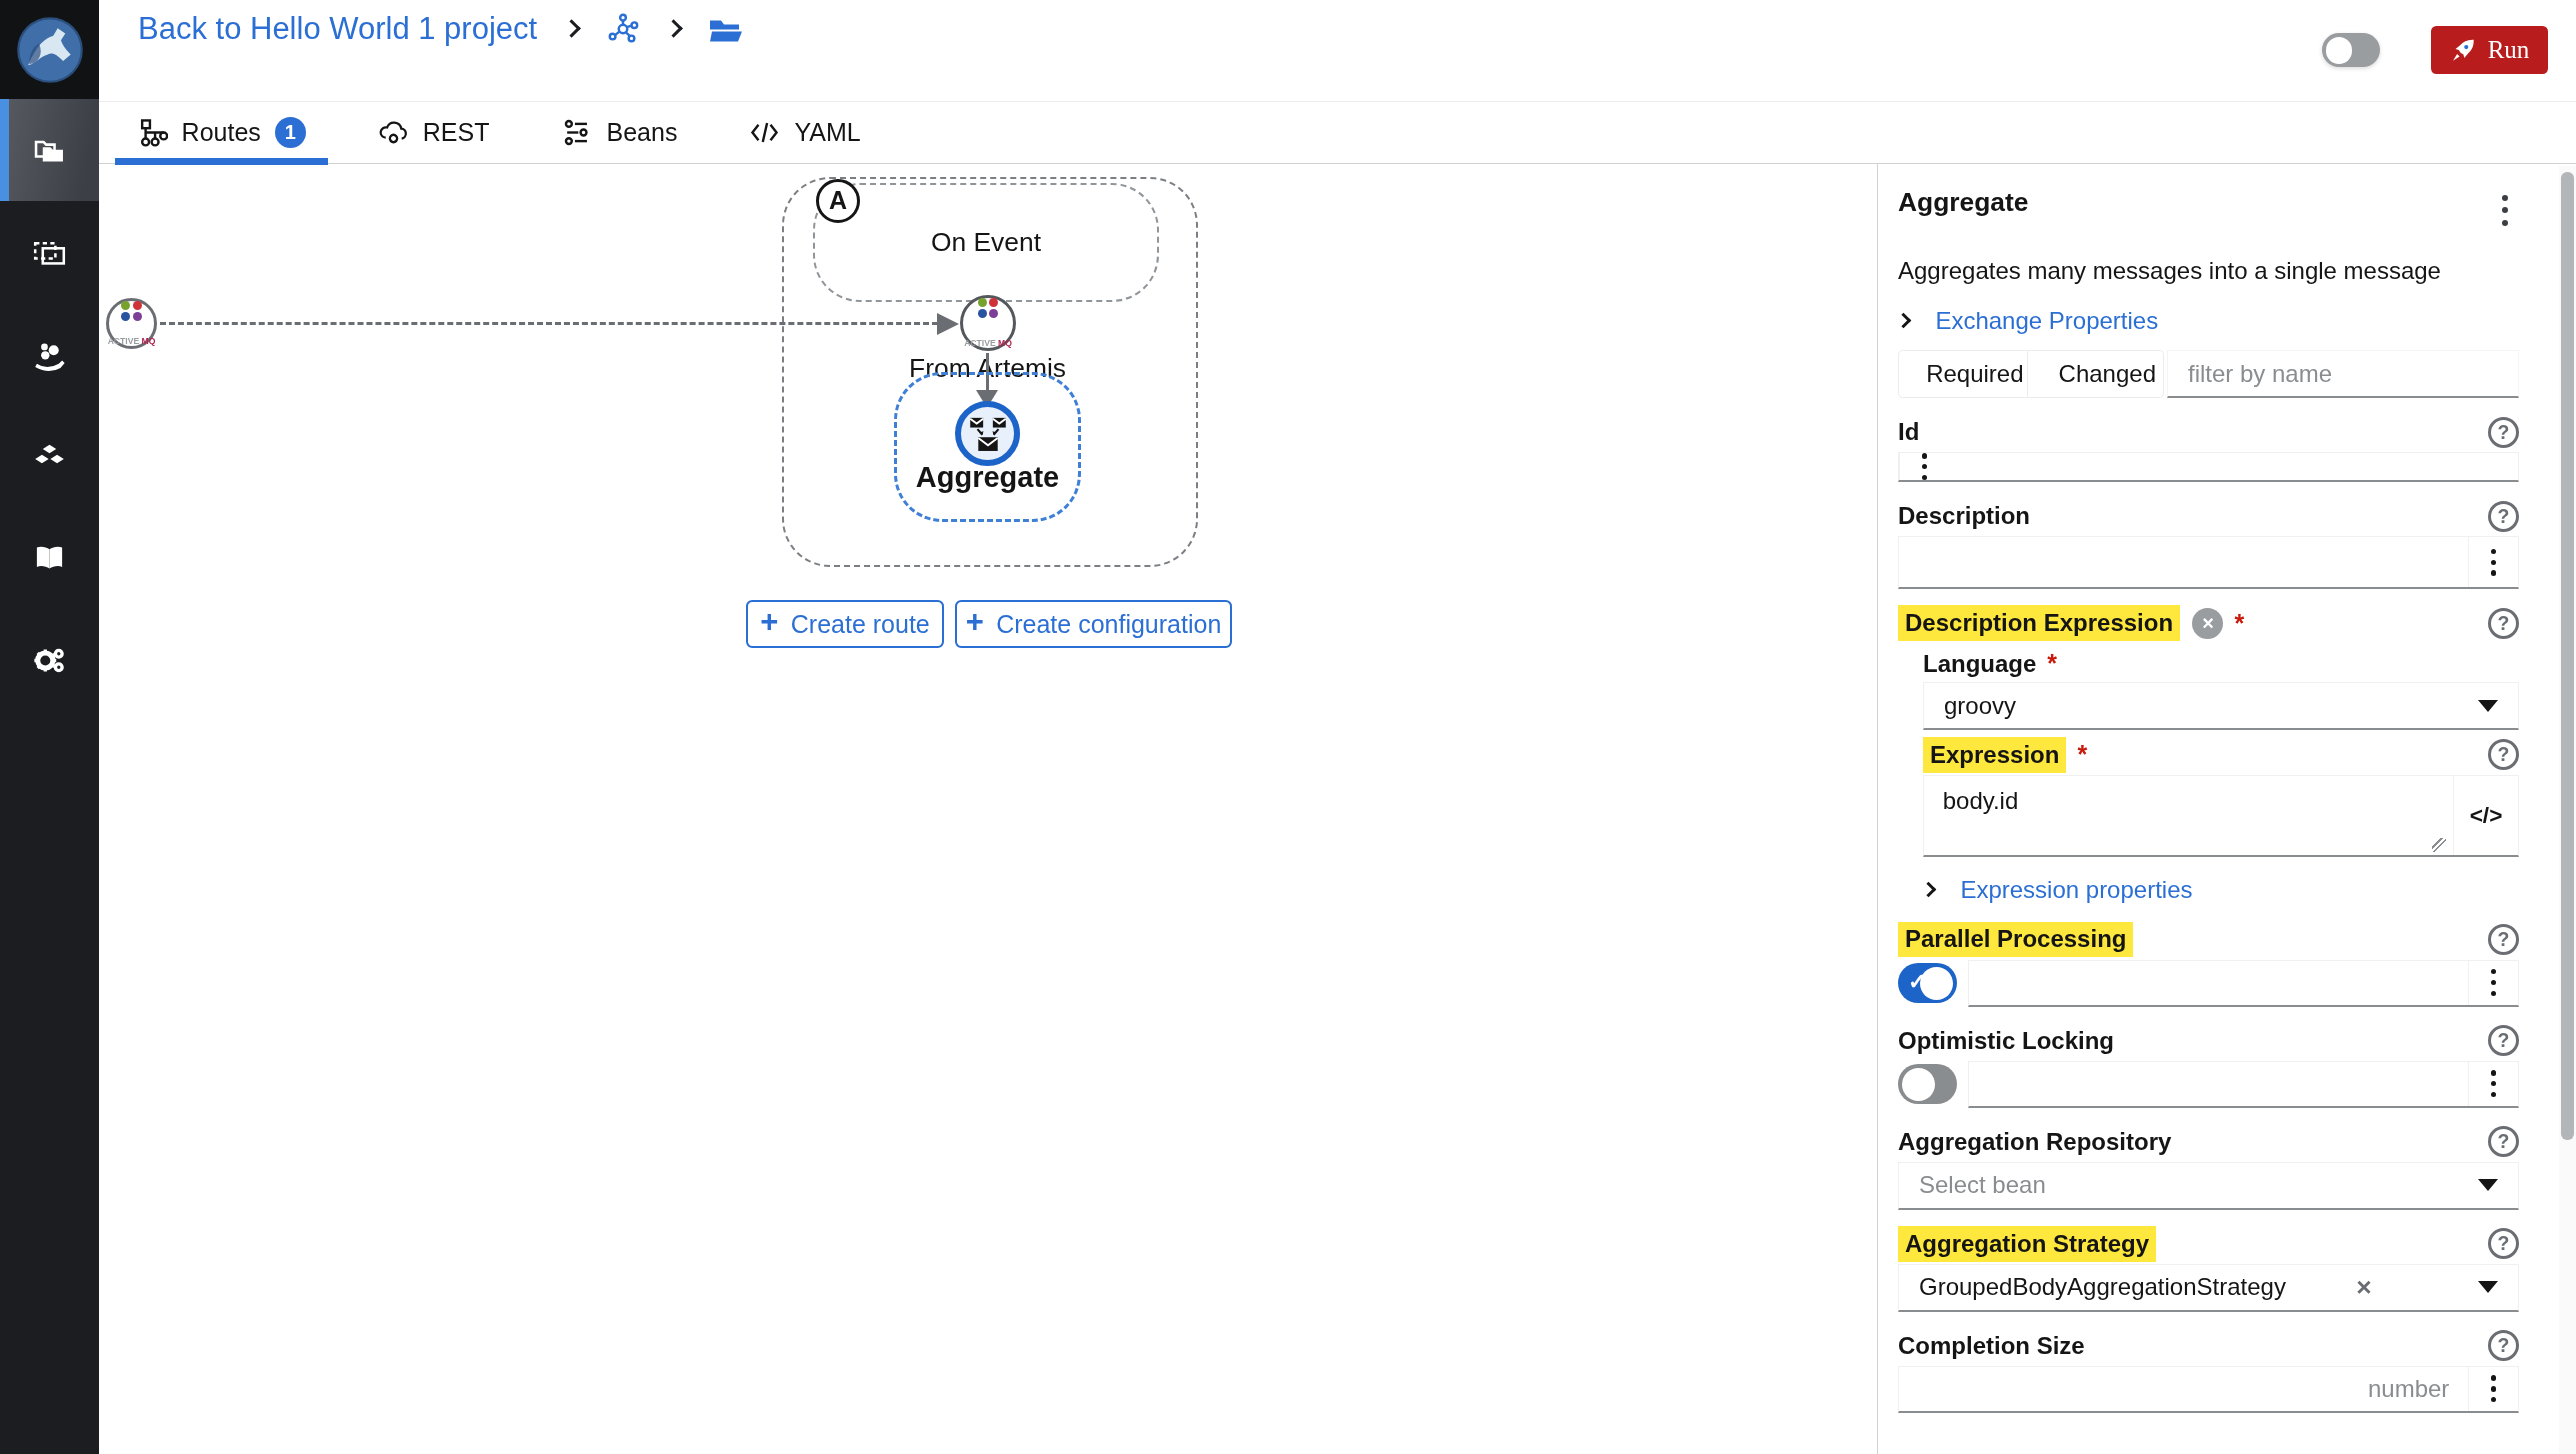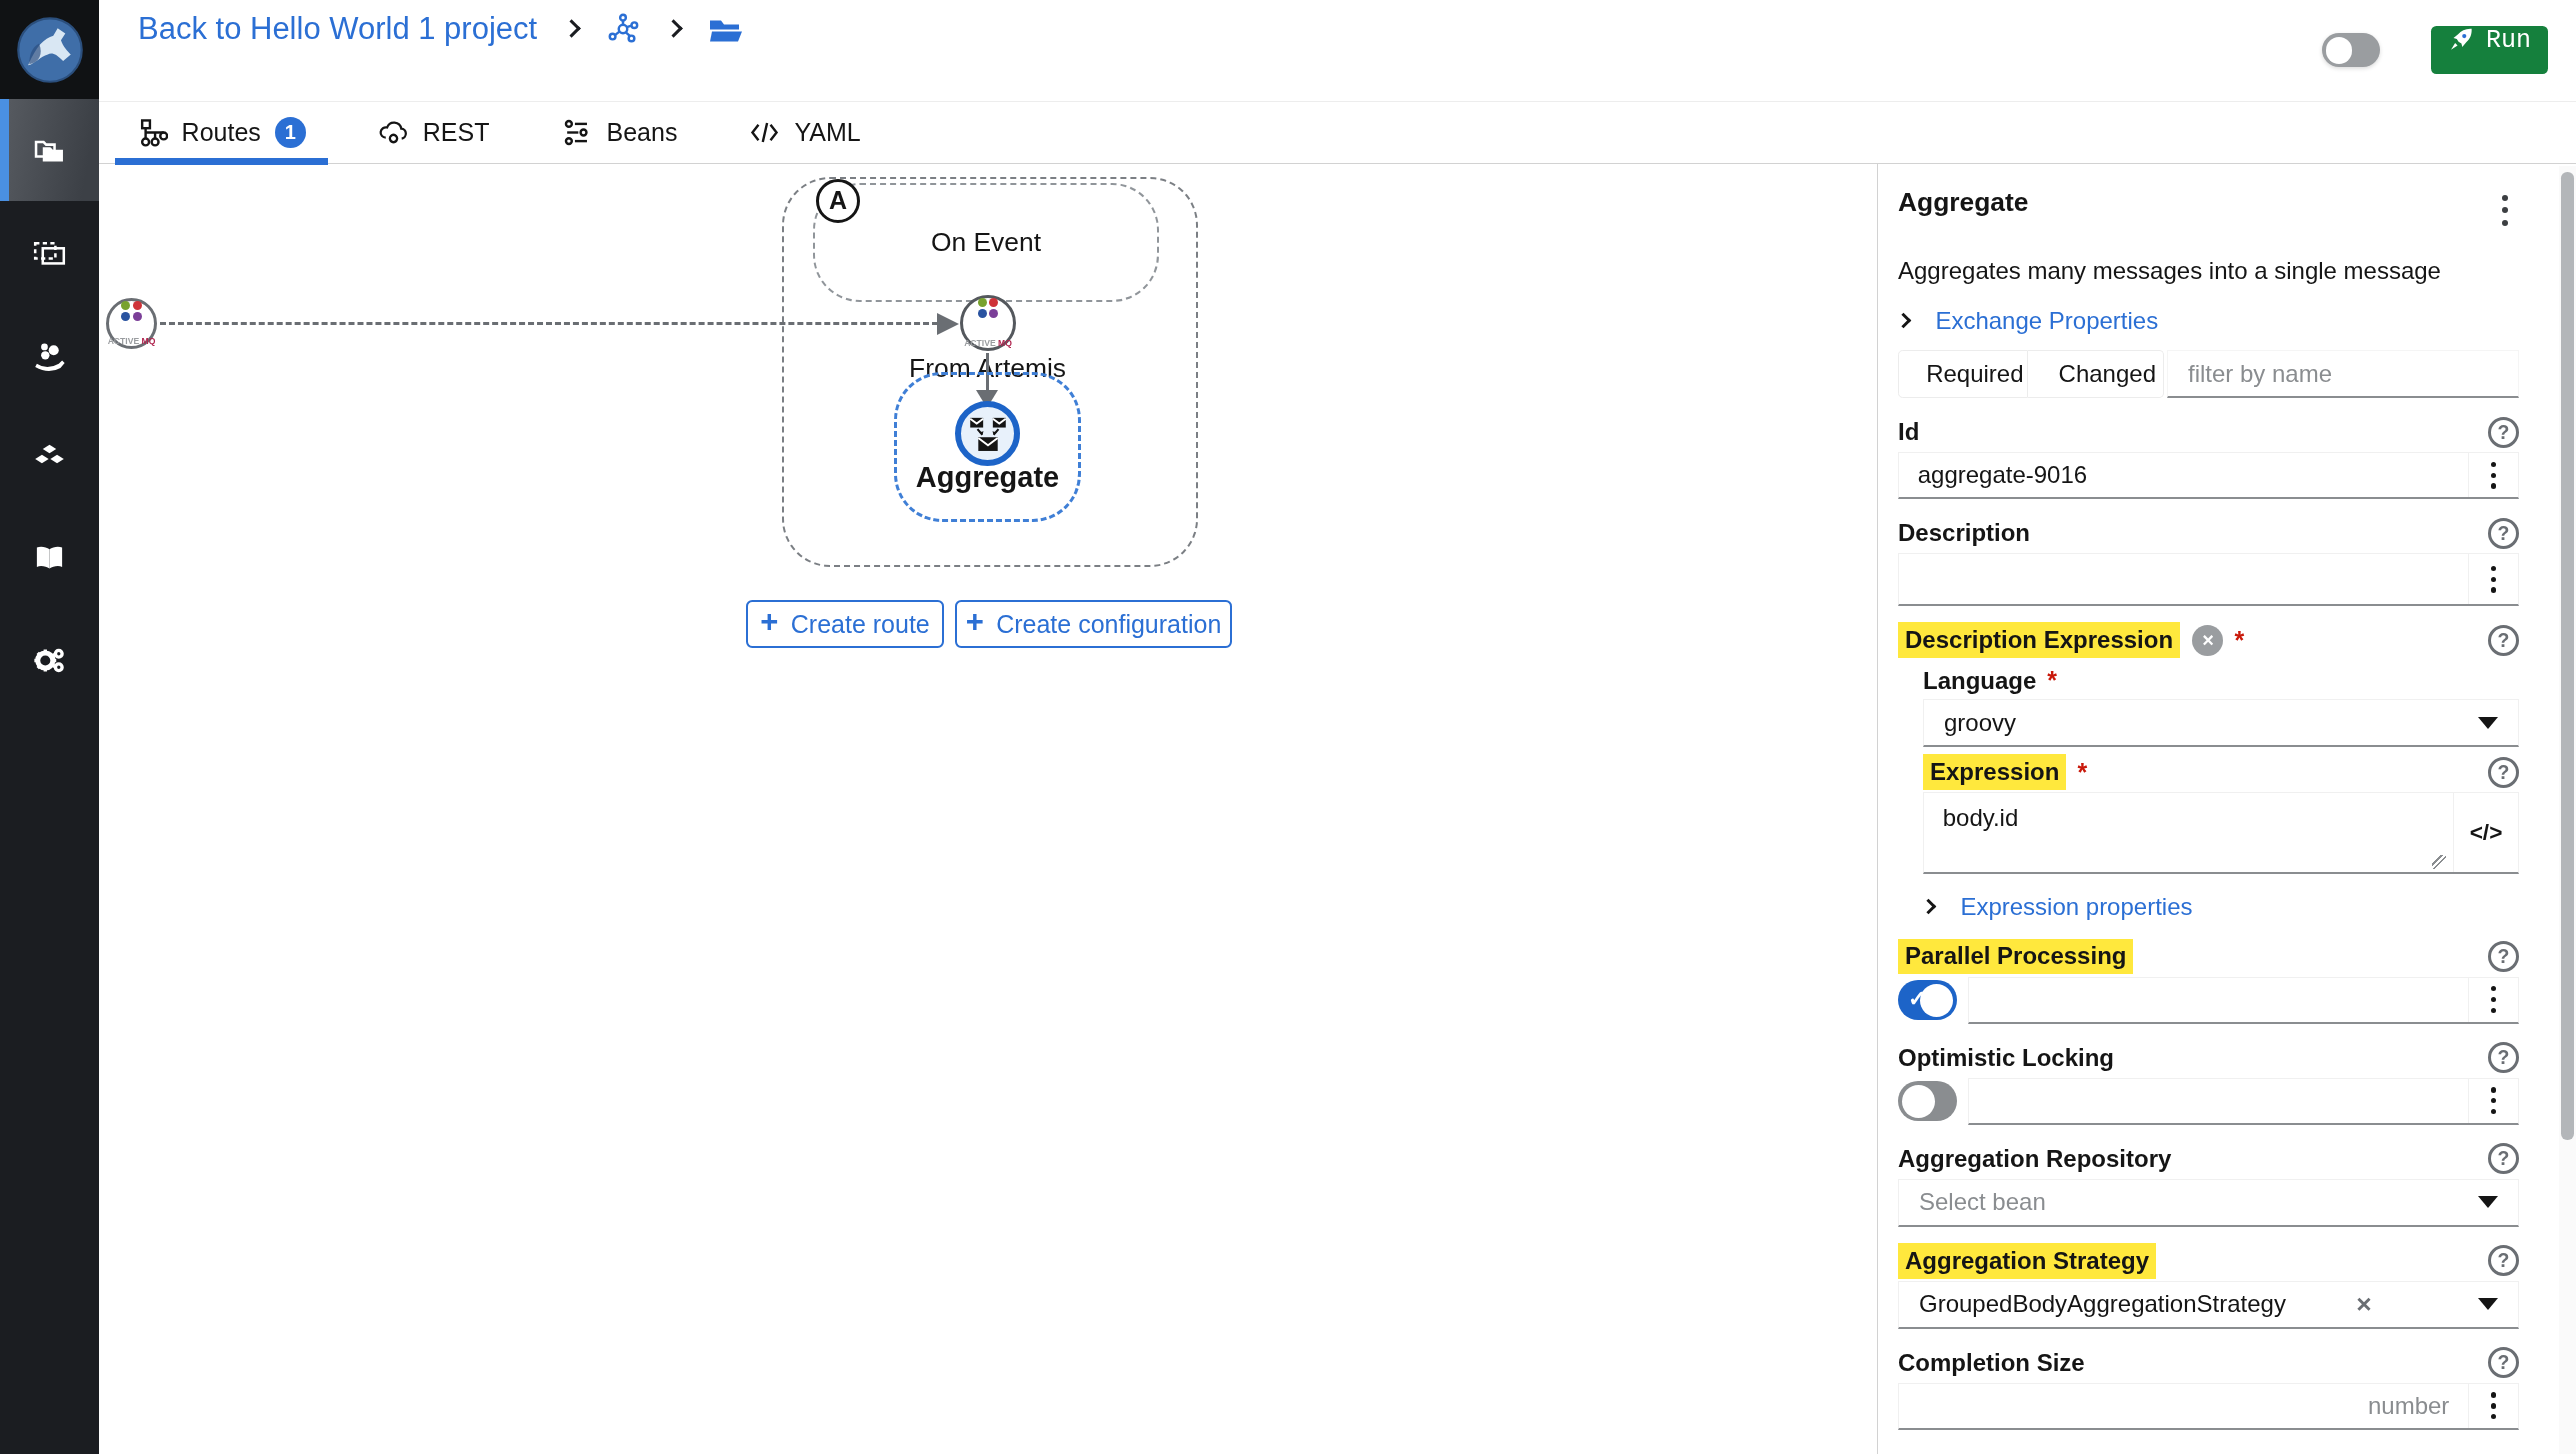--- a/index.html
+++ b/index.html
@@ -22,21 +22,21 @@
   .topbar { position:absolute; left:99px; top:0; width:2477px; height:102px; background:#fff; border-bottom:0.8px solid #ededed; z-index:5; }
   .crumbs { position:absolute; left:39px; top:11px; display:flex; align-items:center; gap:23px; }
   .back-link { font-size:31px; color:#2b6fd4; text-decoration:none; cursor:pointer; }
   .chev { width:13.2px; height:13.2px; border-top:3.9px solid #1b1d21; border-right:3.9px solid #1b1d21; transform:rotate(45deg); margin:0 4.7px; }
   .fileline { position:absolute; left:44px; top:59px; display:flex; align-items:center; }
   .type-badge { background:#2b6fd4; color:#fff; font-size:21px; font-weight:700; padding:6.2px 20px; border-radius:20px; }
   .filename { font-size:24px; color:#1f1f1f; margin-left:45px; }
   .top-actions { position:absolute; right:28px; top:26.4px; display:flex; align-items:center; gap:51px; }
   .switch-off { width:58px; height:34px; border-radius:17px; background:#9a9da0; position:relative; cursor:pointer; box-shadow:0 1.6px 4.7px rgba(0,0,0,.15); }
   .switch-off .knob { position:absolute; left:3.9px; top:3.9px; width:26.4px; height:26.4px; border-radius:50%; background:#fff; }
-  .run-btn { width:117px; height:48px; background:#15803d; border:none; color:#fff; border-radius:5.4px; display:flex; align-items:flex-start; justify-content:center; gap:11.7px; font-size:25px; cursor:pointer; font-family:Liberation Mono, monospace; }
+  .run-btn { width:117px; height:48px; background:#b91c1c; border:none; color:#fff; border-radius:5.4px; display:flex; align-items:center; justify-content:center; gap:11.7px; font-size:25px; cursor:pointer; font-family:Liberation Serif, serif; }
   .run-btn svg { width:26.4px; height:26.4px; }
 
   
   .tabs { position:absolute; left:99px; top:102px; width:2477px; height:62px; background:#fff; border-bottom:1.6px solid #d2d2d2; display:flex; align-items:center; padding-left:15.6px; z-index:5; }
   .tab { height:100%; display:flex; align-items:center; gap:14px; padding:0 22px; font-size:25px; position:relative; margin-right:28px; cursor:pointer; }
   .tab svg { width:31px; height:31px; }
   .tab.active::after { content:''; position:absolute; left:0; right:0; bottom:-1.6px; height:6.2px; background:#2b6fd4; }
   .tab-count { width:31px; height:31px; border-radius:50%; background:#2b6fd4; color:#fff; font-size:20px; font-weight:700; display:flex; align-items:center; justify-content:center; }
 
   
@@ -347,21 +347,20 @@
     <input class="filter-input" placeholder="filter by name" style="">
   </div>
 
   <div class="frow">
     <div class="flabel-row">
       <span class="flabel">Id</span>
       <span class="help"></span>
     </div>
     <div class="control">
       <div class="inputbox">
-        <input class="bare" value="aggregate-9016" style="">
         <span class="kebab-btn">
             <i></i>
             <i></i>
             <i></i>
           </span>
       </div>
     </div>
   </div>
 
   <div class="frow">

